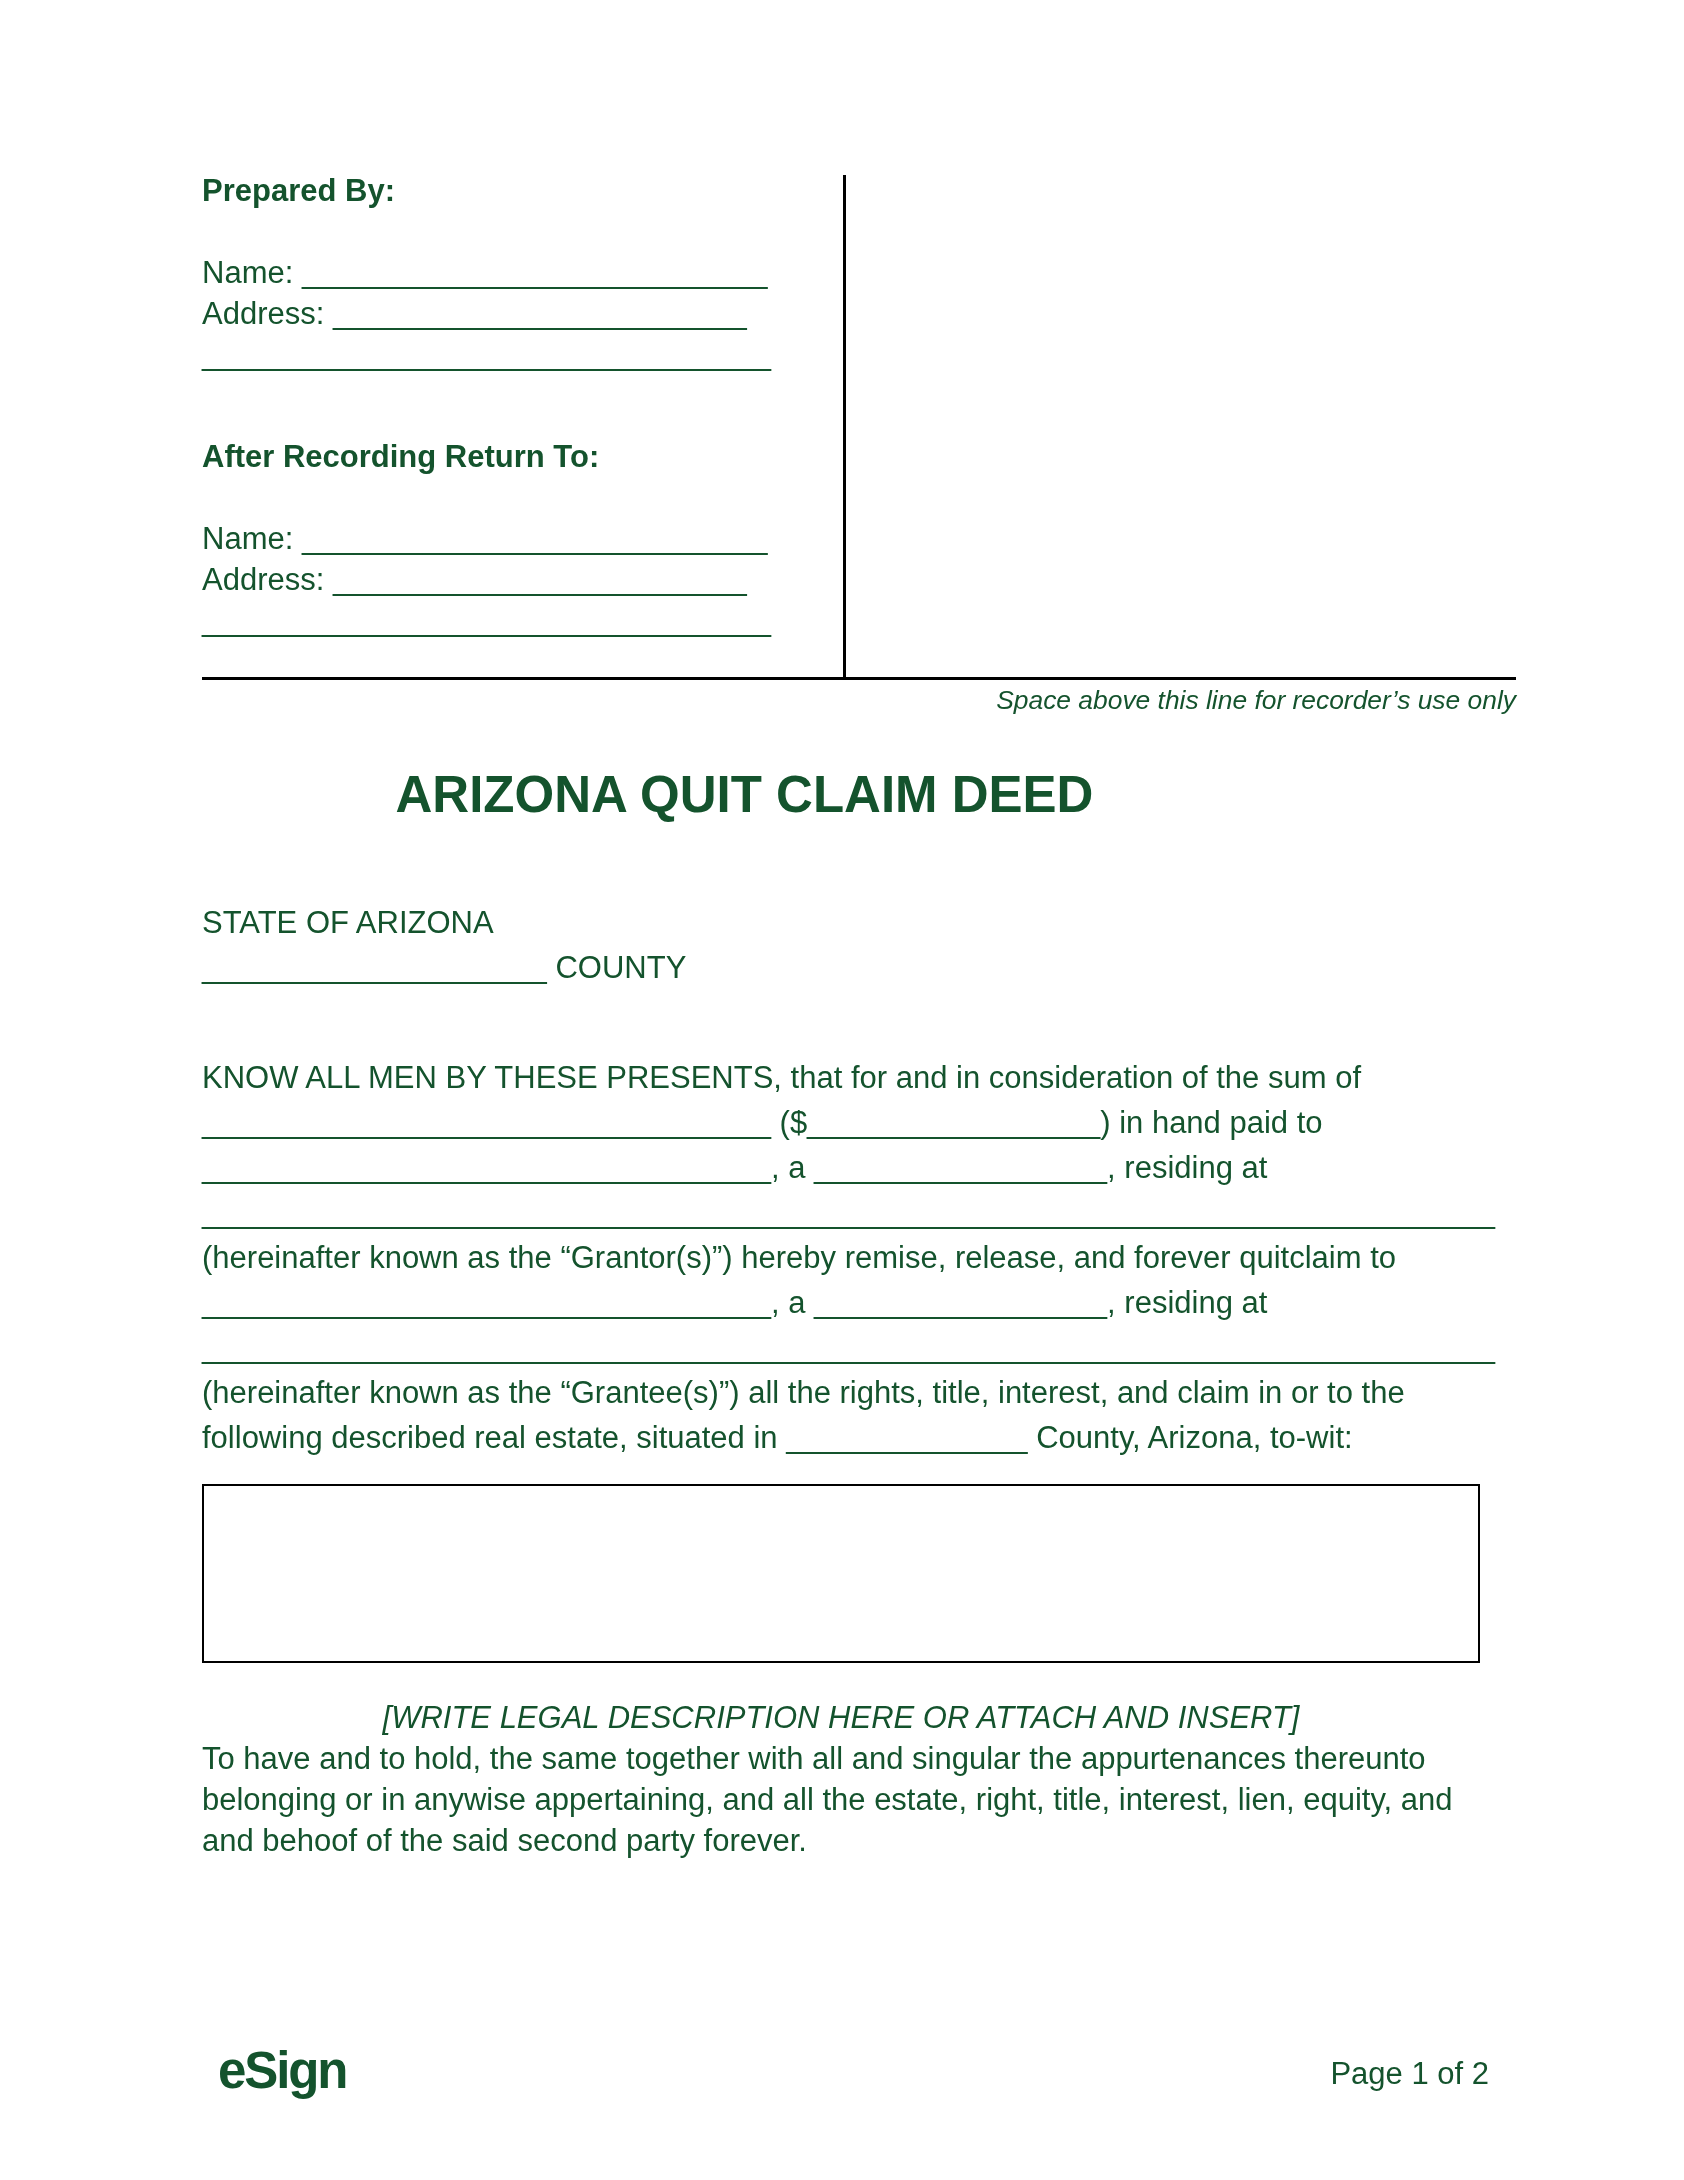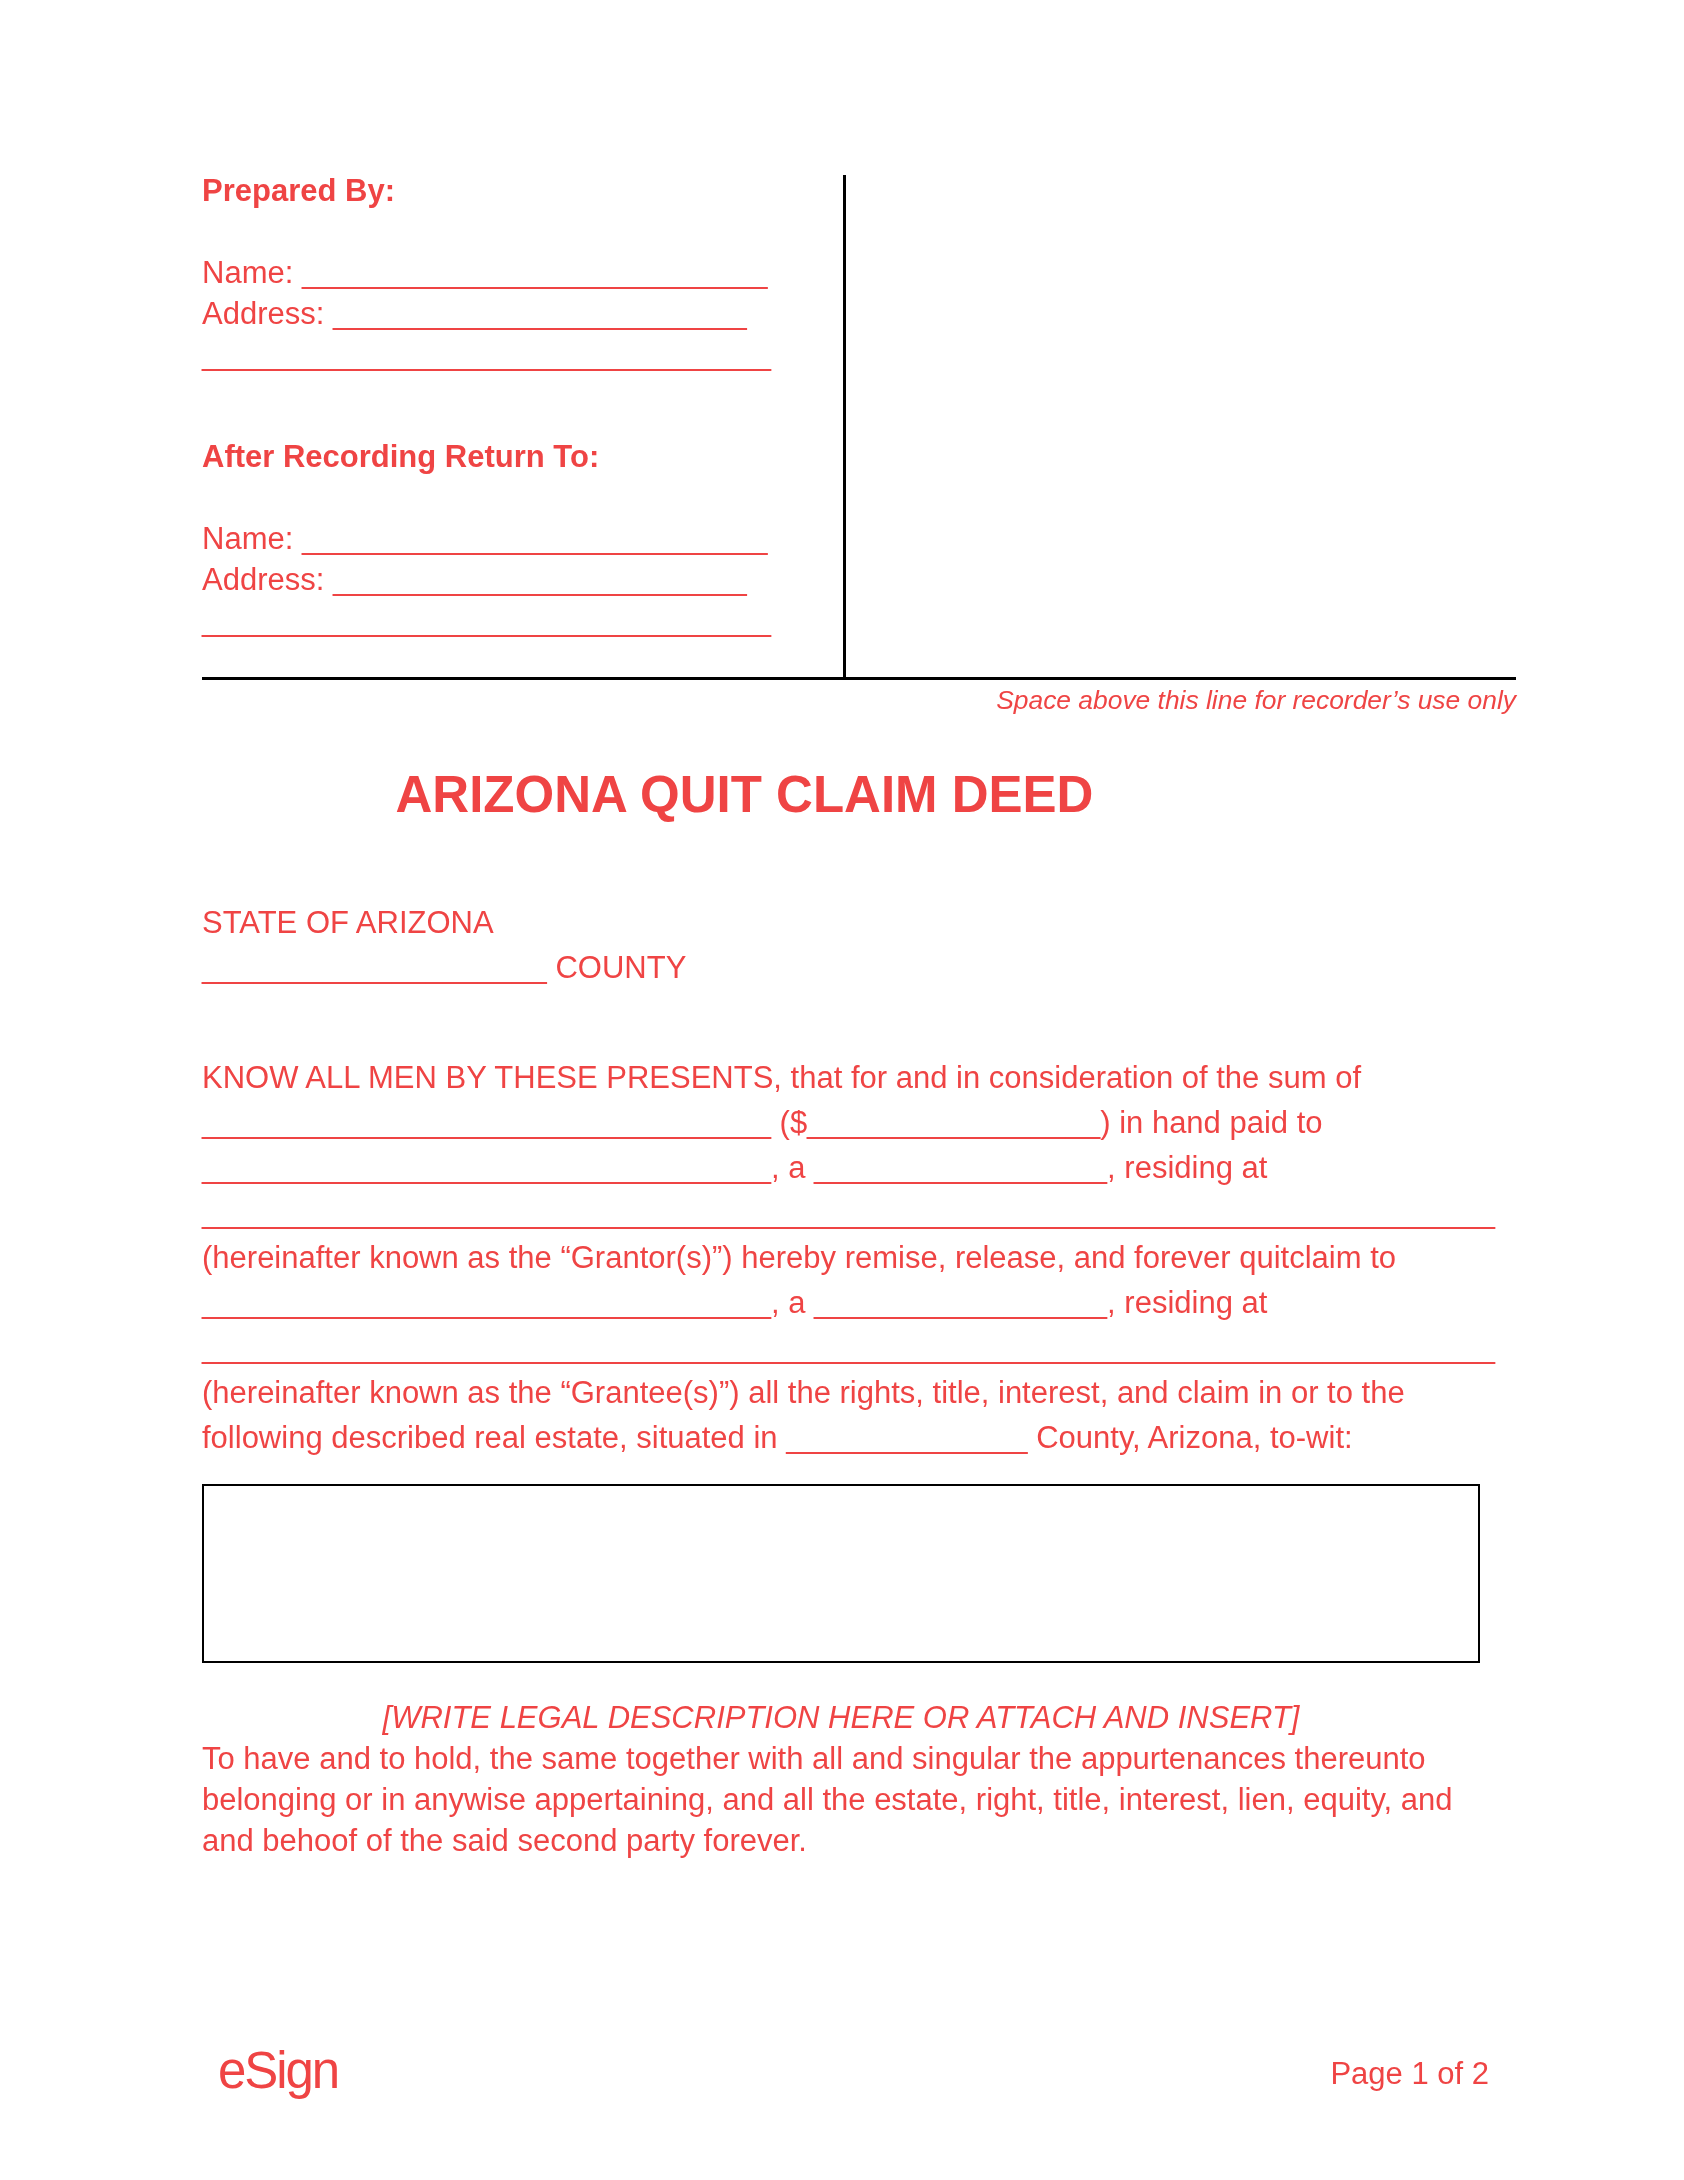--- a/index.html
+++ b/index.html
@@ -1,21 +1,21 @@
 <!DOCTYPE html>
 <html style="font-size:13.6px"><head>
 <meta charset="utf-8">
 <style>
   html,body{margin:0;padding:0;background:#ffffff;}
   .page{
     position:relative;
     width:1685px;
     height:2181px;
     background:#ffffff;
-    color:#ef4444;
+    color:#14532d;
     font-family:"Liberation Sans","DejaVu Sans",sans-serif;
     font-size:31px;
     overflow:hidden;
   }
   .nowrap{white-space:nowrap;}
   
   .recorder-left{position:absolute;left:202px;top:170px;width:647px;line-height:41px;}
   .rb-heading{font-weight:700;}
   .rb-name{margin-top:41px;}
   .rb-heading-2{margin-top:61px;}
@@ -41,21 +41,21 @@
   }
   .box-caption{
     position:absolute;top:1671px;left:202px;width:1278px;
     text-align:center;font-style:italic;font-size:31px;line-height:34px;margin-top:30px;
   }
   
   .habendum{position:absolute;left:202px;top:1738px;width:1329px;line-height:41px;}
   
   .footer-brand{
     position:absolute;left:218px;top:2043px;
-    font-weight:400;font-size:51px;letter-spacing:-2.1px;line-height:56px;
+    font-weight:700;font-size:51px;letter-spacing:-2.1px;line-height:56px;
   }
   .footer-page{position:absolute;right:196px;top:2055px;font-size:31px;line-height:37px;}
 </style>
 </head>
 <body>
 
 <div class="page">
 
   <div class="recorder-left">
     <div class="rb-heading nowrap">Prepared By:</div>

